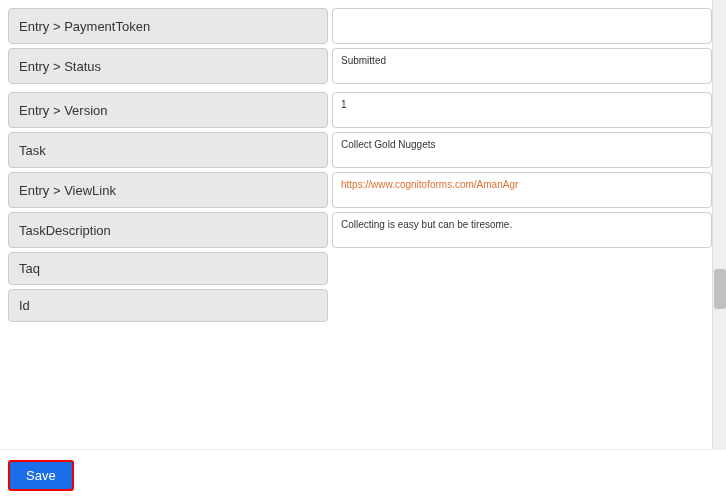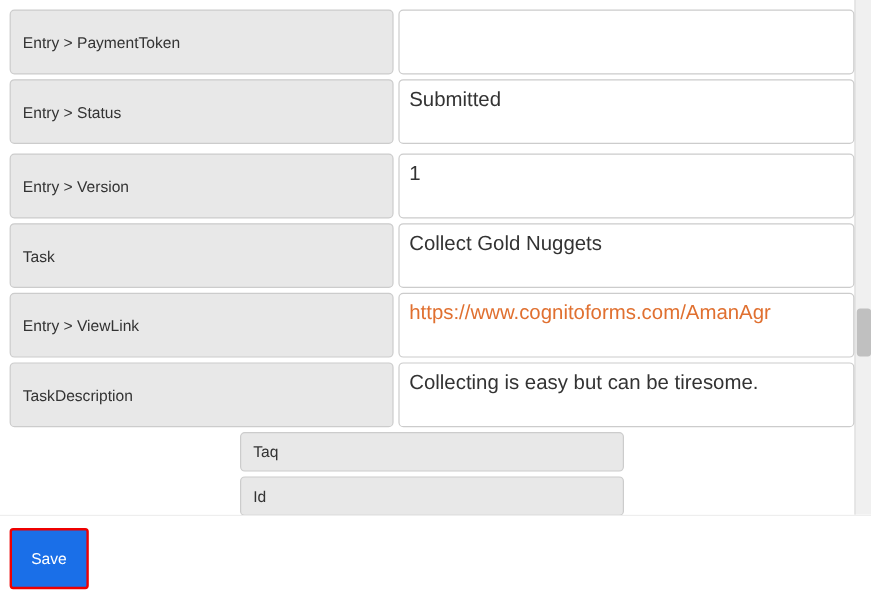--- a/index.html
+++ b/index.html
@@ -42,42 +42,41 @@
       position: absolute;
       top: 60%;
       left: 1px;
     }
 
     .field-row {
       display: flex;
       align-items: stretch;
       margin-bottom: 4px;
       gap: 4px;
-      justify-content: center;
     }
 
     .field-label {
       width: 320px;
       min-width: 320px;
       background: #e8e8e8;
       border: 1px solid #ccc;
       border-radius: 4px;
       padding: 8px 10px;
       color: #333;
       font-size: 13px;
       display: flex;
       align-items: center;
     }
 
     .field-value {
       flex: 1;
       border: 1px solid #ccc;
       border-radius: 4px;
       padding: 6px 8px;
-      font-size: 17px;
+      font-size: 10px;
       color: #333;
       background: #fff;
       resize: vertical;
       min-height: 34px;
       font-family: Arial, sans-serif;
     }
 
     .field-value.link-value {
       color: #e07030;
     }
@@ -85,21 +84,21 @@
     .save-section {
       padding: 10px 8px;
       border-top: 1px solid #eee;
     }
 
     .save-btn {
       background: #1a6fe8;
       color: #fff;
       border: 2px solid #e00;
       border-radius: 3px;
-      padding: 16px 16px;
+      padding: 6px 16px;
       font-size: 13px;
       cursor: pointer;
       font-family: Arial, sans-serif;
     }
 
     textarea.field-value {
       resize: none;
     }
   </style>
 </head>

